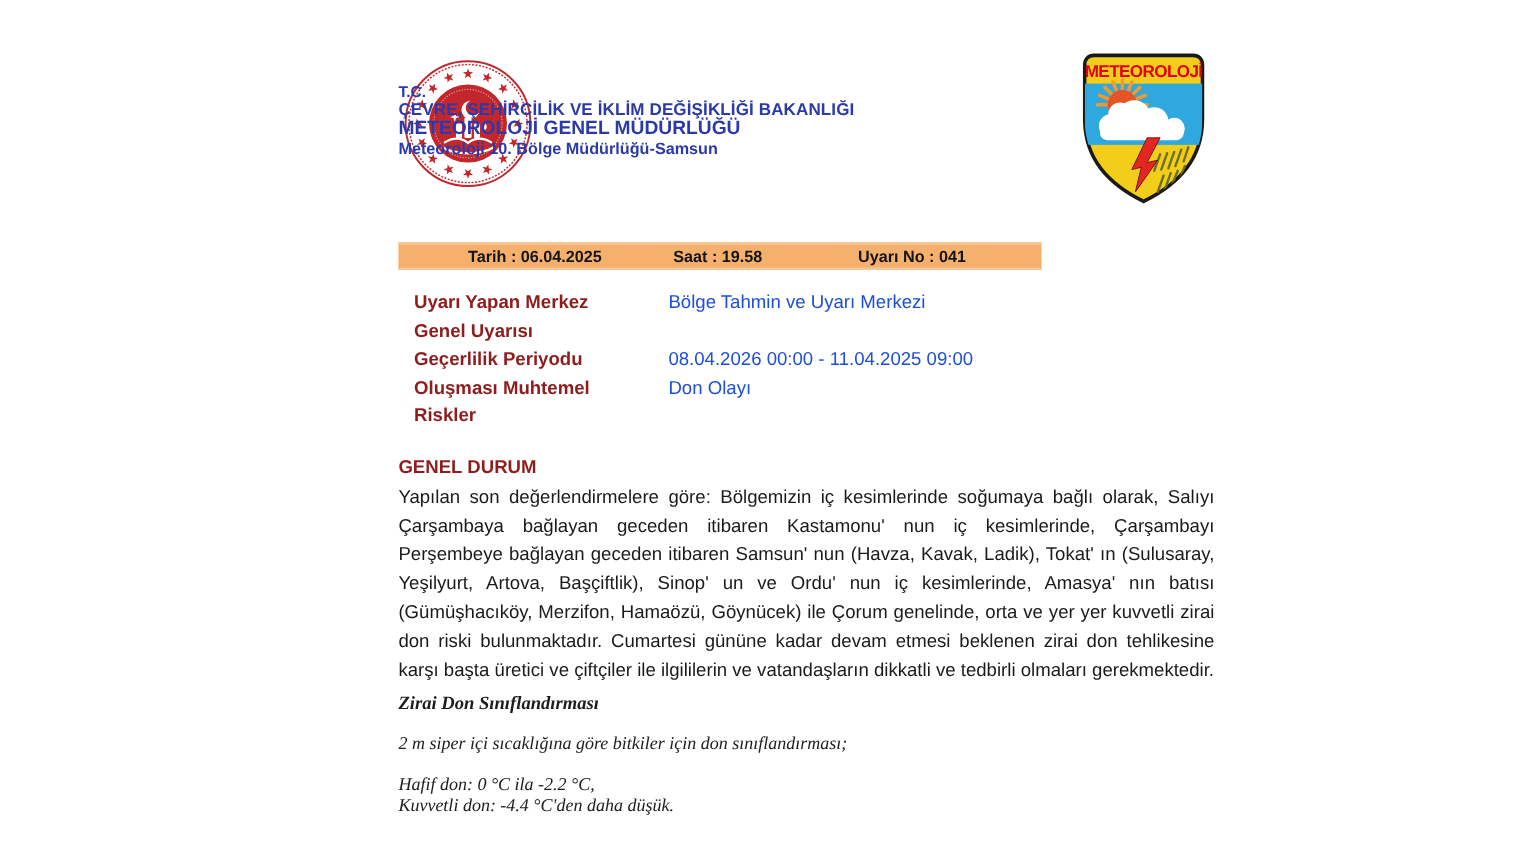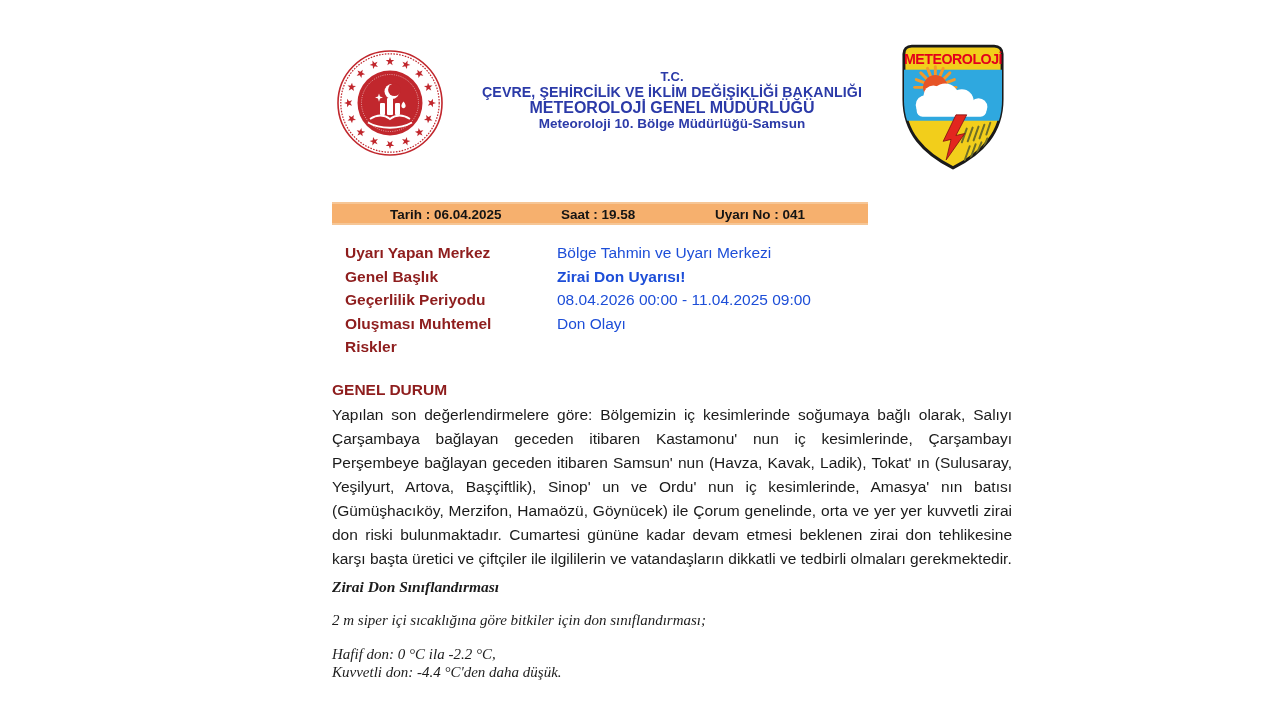--- a/index.html
+++ b/index.html
@@ -6,21 +6,21 @@
   body{
     width:1280px;height:720px;background:#ffffff;position:relative;overflow:hidden;
     font-family:"Liberation Sans", sans-serif;
     -webkit-font-smoothing:antialiased;
   }
   .doc{position:absolute;left:332px;top:0;width:680px;height:720px;}
 
   
   .logo-ministry{position:absolute;left:3px;top:48px;width:110px;height:110px;}
   .logo-met{position:absolute;right:6px;top:40px;width:106px;height:134px;}
-  .header-text{position:absolute;top:69px;left:0;width:100%;text-align:center;
+  .header-text{position:absolute;top:69px;left:0;width:100%;
     color:#2B3AA8;font-weight:bold;}
   .ht1{font-size:13px;line-height:15px;}
   .ht2{font-size:14.2px;line-height:16px;letter-spacing:.1px;}
   .ht3{font-size:16px;line-height:16px;}
   .ht4{font-size:13.5px;line-height:16px;}
 
   
   .bar{position:absolute;left:0;top:202px;width:536px;height:23px;box-sizing:border-box;
     background:#F6B06E;border-top:2px solid #F6C696;border-bottom:2px solid #F6C696;}
   .bar span{position:absolute;top:50%;transform:translateY(-50%);
@@ -142,22 +142,21 @@
     <span class="bar-time">Saat : 19.58</span>
     <span class="bar-no">Uyarı No : 041</span>
   </div>
 
   <div class="info">
     <div class="info-row">
       <div class="info-label">Uyarı Yapan Merkez</div>
       <div class="info-value">Bölge Tahmin ve Uyarı Merkezi</div>
     </div>
     <div class="info-row">
-      <div class="info-label">Genel Başlık</div>
-      <div class="info-value v-bold">Zirai Don Uyarısı!</div>
+      <div class="info-label">Genel Uyarısı</div>
     </div>
     <div class="info-row">
       <div class="info-label">Geçerlilik Periyodu</div>
       <div class="info-value">08.04.2026 00:00 - 11.04.2025 09:00</div>
     </div>
     <div class="info-row">
       <div class="info-label">Oluşması Muhtemel Riskler</div>
       <div class="info-value">Don Olayı</div>
     </div>
   </div>

